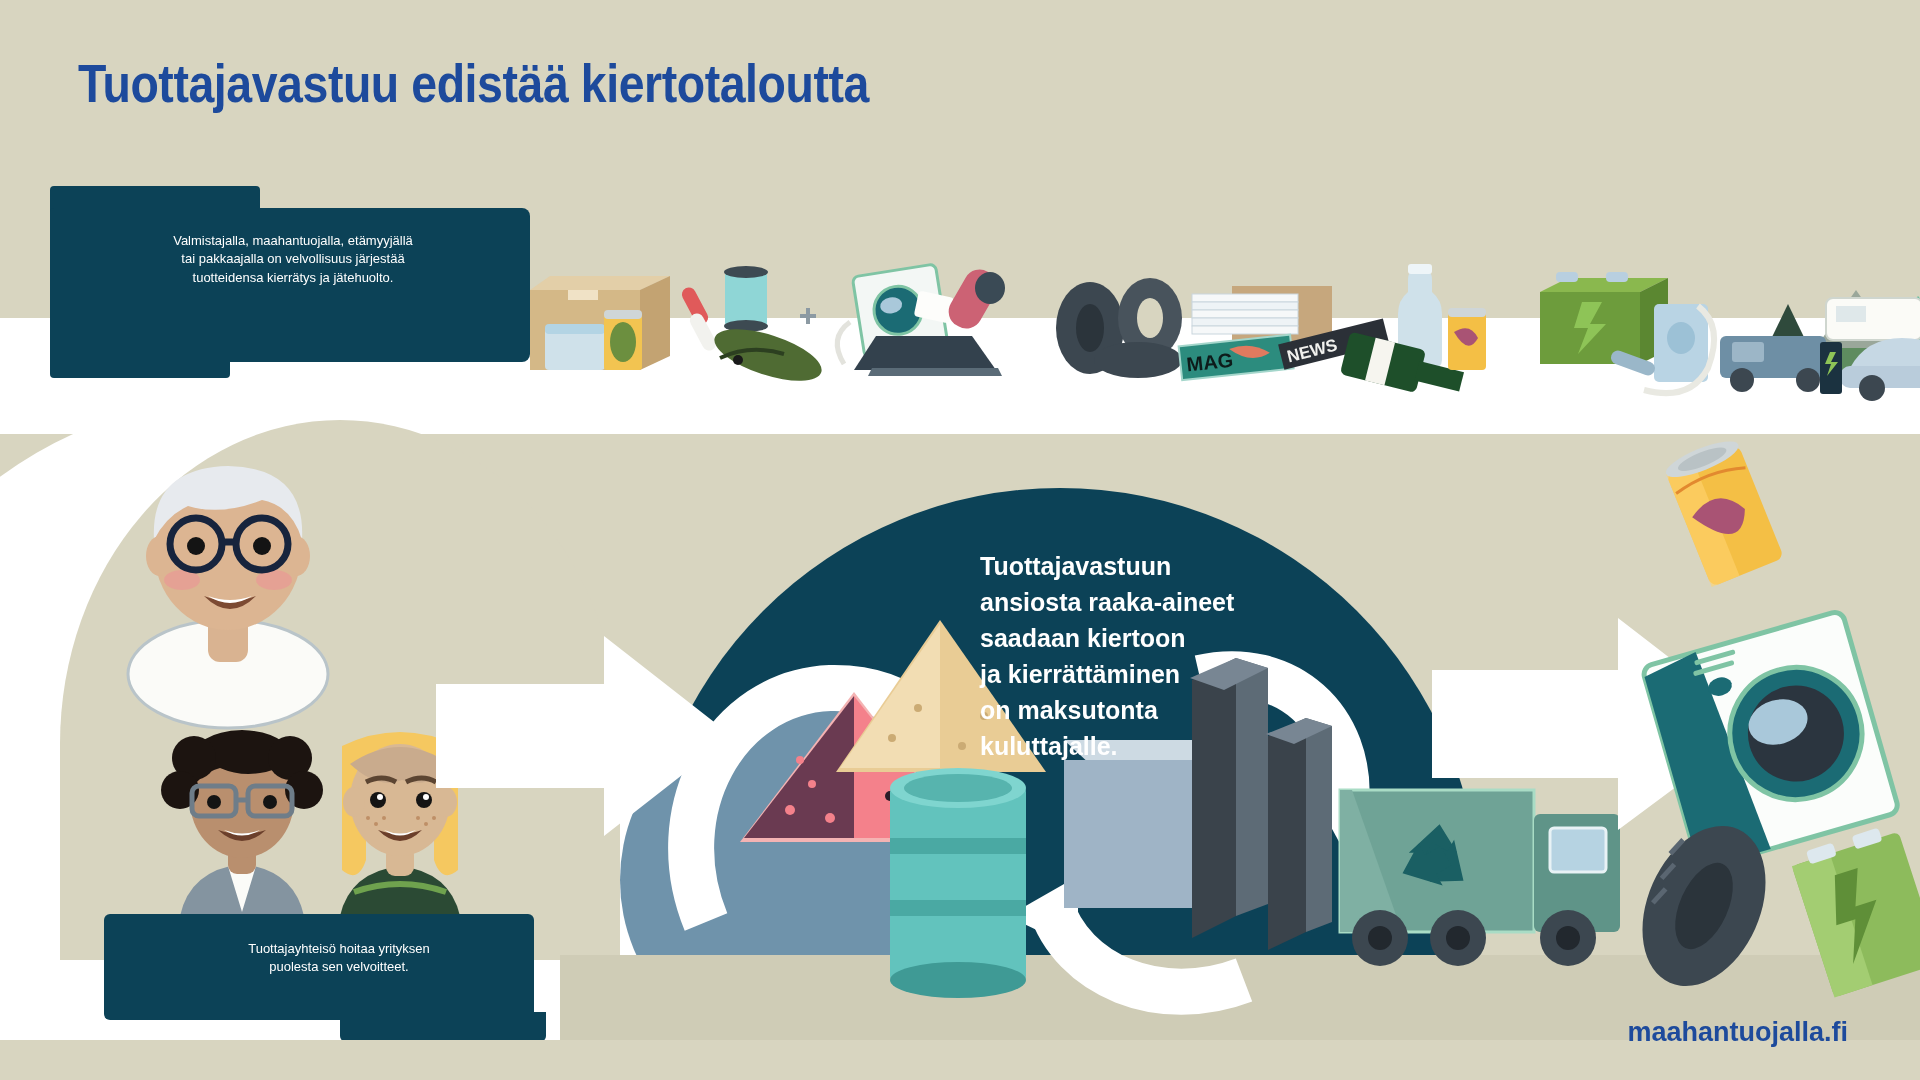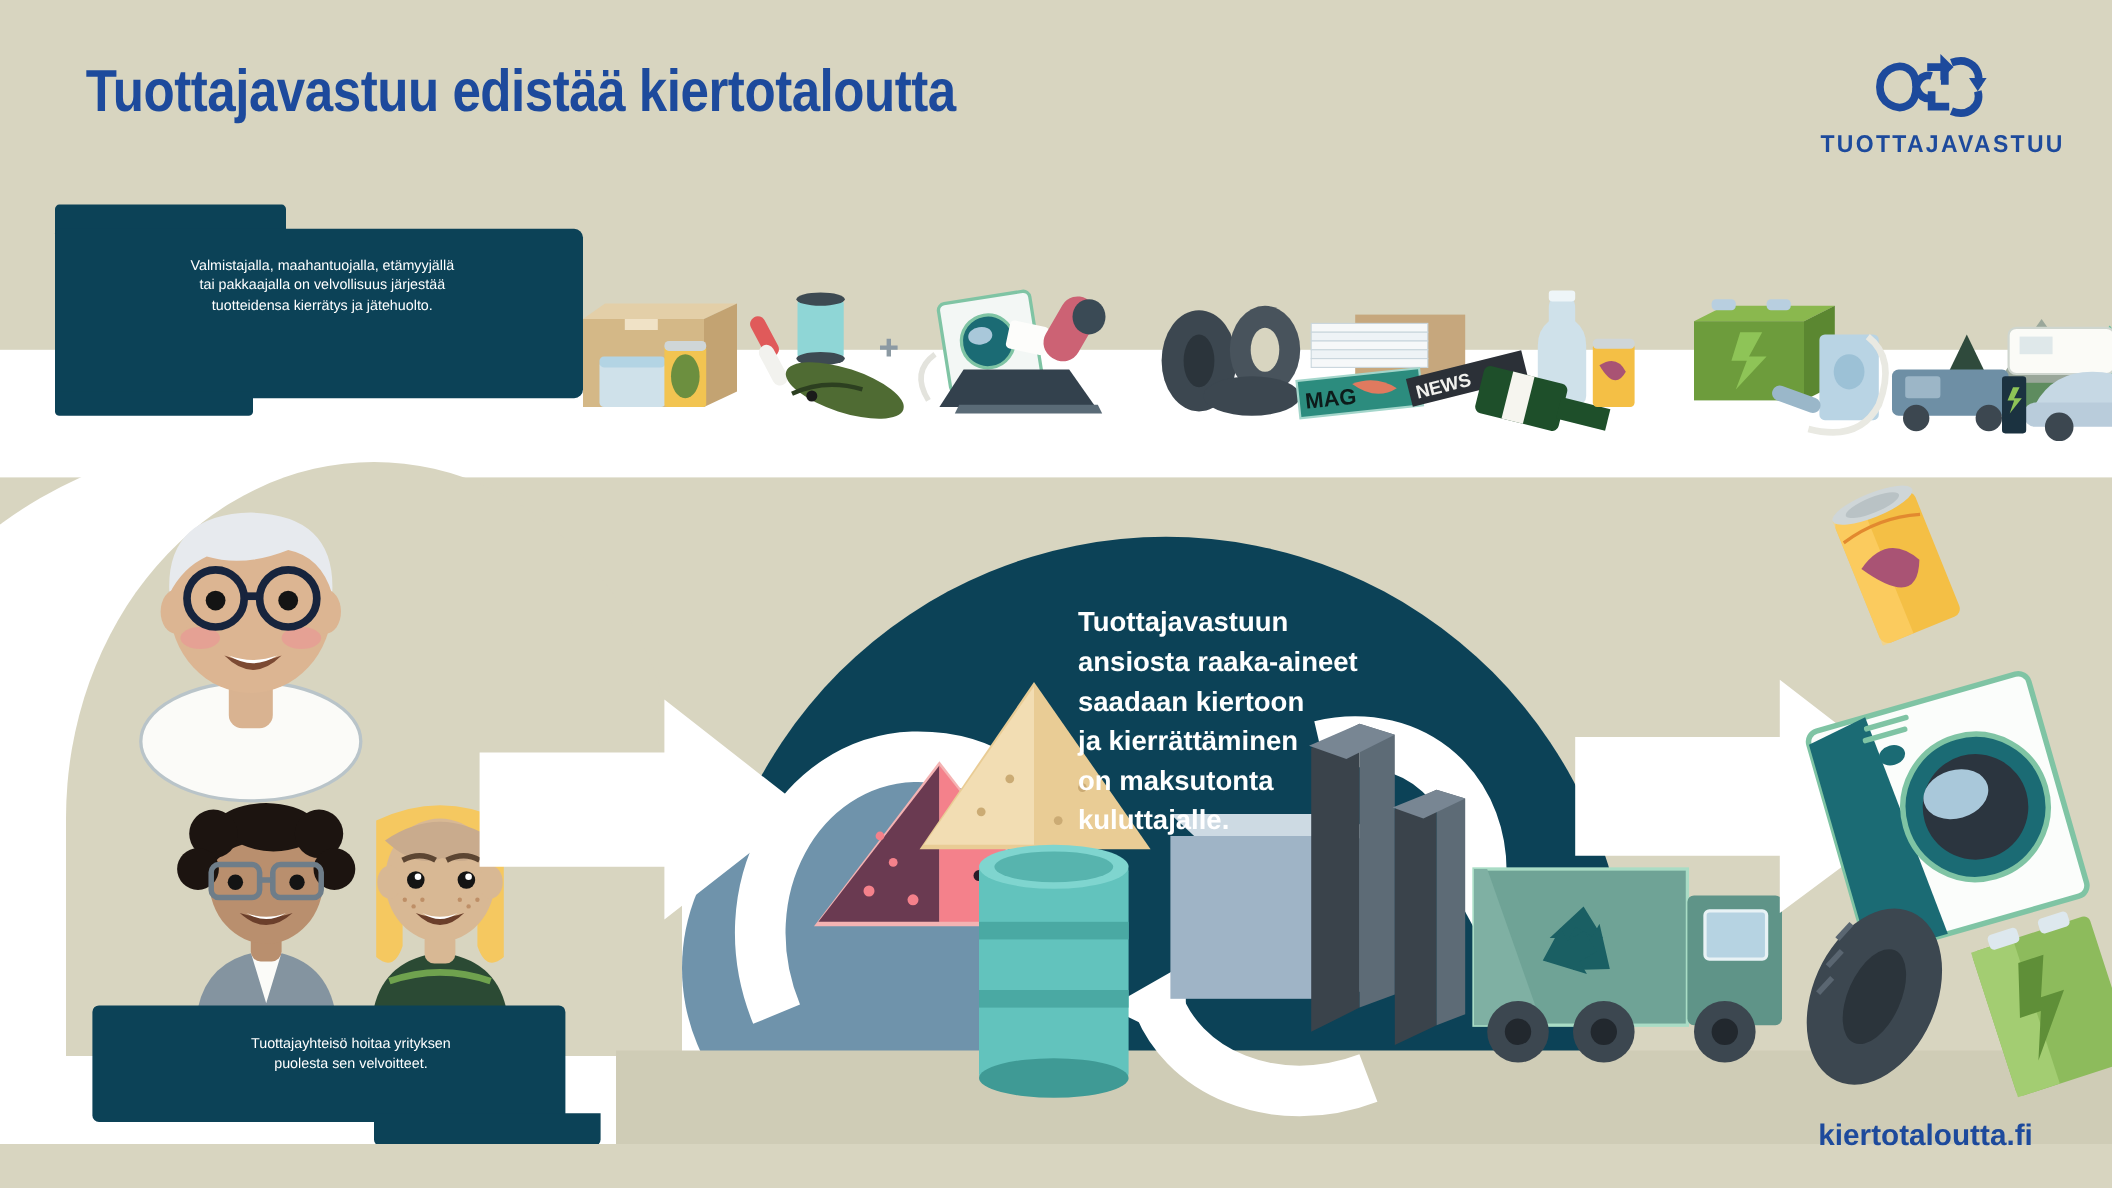--- a/index.html
+++ b/index.html
@@ -46,21 +46,21 @@
      background:#0c4257; border-radius:4px 8px 8px 4px; }
   #box-producer .tab { position:absolute; left:0; top:0; width:210px; height:34px;
      background:#0c4257; border-radius:4px 4px 0 0; }
   #box-producer .foot { position:absolute; left:0; top:170px; width:180px; height:22px;
      background:#0c4257; border-radius:0 0 4px 4px; }
   #box-producer .txt { position:absolute; left:28px; top:46px; width:430px; }
 
   #box-join { left:318px; top:516px; width:300px; height:132px; border-radius:3px 6px 6px 3px; }
   #box-join .txt { position:absolute; left:26px; top:26px; width:260px; }
 
-  #box-community { left:84px; top:914px; width:430px; height:106px; border-radius:6px; }
+  #box-community { left:104px; top:914px; width:430px; height:106px; border-radius:6px; }
   #box-community .txt { position:absolute; left:30px; top:26px; width:410px; }
   #box-community-foot { position:absolute; left:340px; top:1012px; width:206px; height:30px;
      background:#0c4257; border-radius:0 0 6px 6px; }
 
   #box-together { left:1480px; top:498px; width:250px; height:172px; }
   #box-together .txt { position:absolute; left:28px; top:26px; width:170px; }
 
   
   .center-disc {
     position:absolute; left:640px; top:488px; width:840px; height:840px;
@@ -89,38 +89,20 @@
 <body>
 
 <div class="stage">
 
   <div class="white-band"></div>
   <div class="white-swoop"></div>
   <div class="white-swoop2"></div>
 
   <div class="title">Tuottajavastuu edistää kiertotaloutta</div>
 
-  <div class="logo">
-    <div class="mark">
-      <svg width="104" height="60" viewBox="0 0 104 60">
-        <g fill="none" stroke="#1d4a9c" stroke-width="7" stroke-linecap="butt">
-          <path d="M44 30 C44 12 30 8 20 14 C8 21 8 39 20 46 C30 52 44 48 44 30 Z"></path>
-          <path d="M44 30 C46 22 52 18 58 20"></path>
-          <path d="M44 30 C46 38 52 42 58 40"></path>
-        </g>
-        <path d="M54 12 L70 12 L70 28" fill="none" stroke="#1d4a9c" stroke-width="7"></path>
-        <path d="M70 6 L82 18 L70 30 Z" fill="#1d4a9c" transform="translate(-4,-6) rotate(0)"></path>
-        <path d="M58 34 L58 48 L74 48" fill="none" stroke="#1d4a9c" stroke-width="7"></path>
-        <path d="M76 8 C92 2 104 14 100 28" fill="none" stroke="#1d4a9c" stroke-width="7"></path>
-        <path d="M92 22 L100 34 L108 22 Z" fill="#1d4a9c"></path>
-        <path d="M100 34 C104 48 90 58 76 52" fill="none" stroke="#1d4a9c" stroke-width="7"></path>
-      </svg>
-    </div>
-    <div class="wordmark">TUOTTAJAVASTUU</div>
-  </div>
 
   <svg class="bigarrow" style="left:520px; top:250px;" width="1400" height="180">
 
     <g>
       <rect x="10" y="40" width="110" height="80" fill="#d4b887"></rect>
       <polygon points="10,40 30,26 150,26 120,40" fill="#e3cfa8"></polygon>
       <polygon points="120,40 150,26 150,106 120,120" fill="#c3a372"></polygon>
       <rect x="48" y="40" width="30" height="10" fill="#f0e2c6"></rect>
       <rect x="25" y="78" width="60" height="42" rx="4" fill="#cfe3ef" opacity="0.95"></rect>
       <rect x="25" y="74" width="60" height="10" rx="4" fill="#b3d4e4"></rect>
@@ -441,15 +423,15 @@
       <ellipse cx="74" cy="470" rx="56" ry="84" fill="#3c4750"></ellipse>
       <ellipse cx="74" cy="470" rx="24" ry="46" fill="#2b343b"></ellipse>
       <g stroke="#5a6671" stroke-width="5">
         <path d="M28 418 l-6 18"></path>
           <path d="M30 444 l-6 18"></path>
           <path d="M32 470 l-6 18"></path>
       </g>
     </g>
   </svg>
 
-  <div class="url">kiertotaloutta.fi</div>
+  <div class="url">maahantuojalla.fi</div>
 
 </div>
 
 </body></html>

